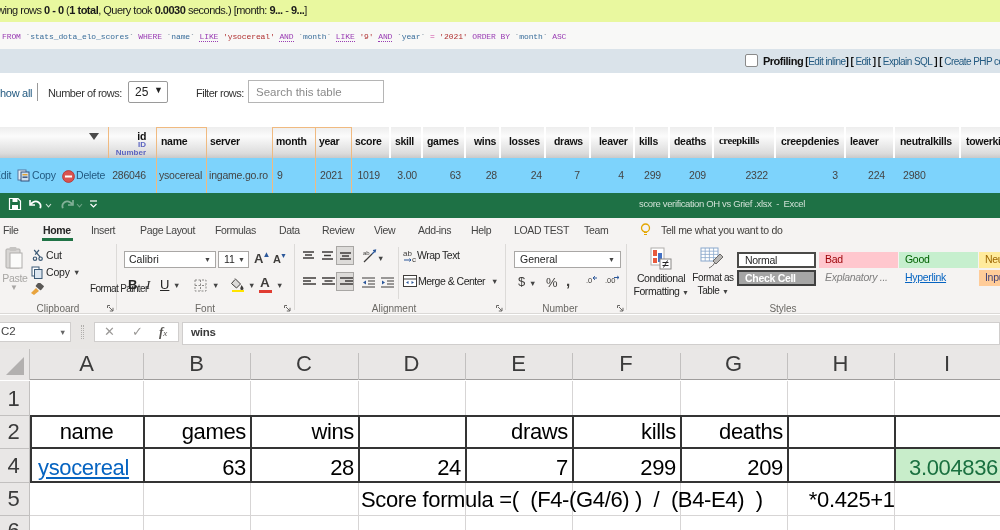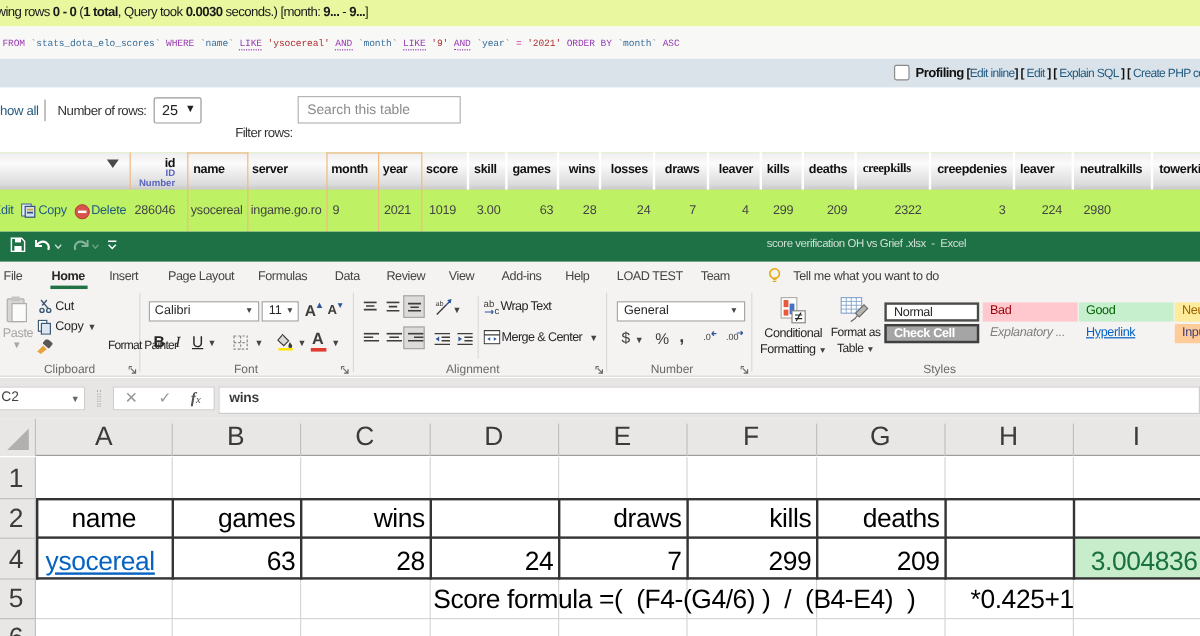--- a/index.html
+++ b/index.html
@@ -35,24 +35,24 @@
 </div>
 <div class="a" id="pma-prof" style="left:0;top:49px;width:1000px;height:24px;background:#dae3ea;">
   <div class="a" style="left:745px;top:5px;width:13px;height:13px;background:#fff;border:1px solid #8a8a8a;border-radius:2px;"></div>
   <div class="a" style="left:763px;top:6px;font-size:10px;letter-spacing:-0.55px;white-space:nowrap;color:#111;"><span style="font-size:11px;font-weight:bold;letter-spacing:-0.5px;">Profiling</span> <b>[</b><span class="pmalink">Edit inline</span><b>]</b> <b>[</b> <span class="pmalink">Edit</span> <b>]</b> <b>[</b> <span class="pmalink">Explain SQL</span> <b>]</b> <b>[</b> <span class="pmalink">Create PHP code</span></div>
 </div>
 <div class="a" id="pma-filter" style="left:0;top:73px;width:1000px;height:54px;background:#fff;">
   <div class="a" style="left:-7px;top:14px;font-size:11px;letter-spacing:-0.3px;color:#235a81;">Show all</div>
   <div class="a" style="left:37px;top:10px;width:1px;height:18px;background:#999;"></div>
   <div class="a" style="left:48px;top:14px;font-size:11px;letter-spacing:-0.45px;color:#333;">Number of rows:</div>
   <div class="a" style="left:128px;top:8px;width:40px;height:22px;background:#fff;border:1px solid #9a9a9a;border-radius:2px;font-size:12px;color:#222;padding:3px 0 0 6px;">25 <span style="position:absolute;right:4px;top:3px;font-size:9px;color:#222;">▼</span></div>
-  <div class="a" style="left:196px;top:32px;font-size:11px;letter-spacing:-0.5px;color:#333;">Filter rows:</div>
+  <div class="a" style="left:196px;top:14px;font-size:11px;letter-spacing:-0.5px;color:#333;">Filter rows:</div>
   <div class="a" style="left:248px;top:7px;width:136px;height:23px;background:#fff;border:1px solid #b5b5b5;font-size:11.5px;color:#8a8a8a;padding:5px 0 0 7px;">Search this table</div>
 </div>
-<div class="a" id="pma-table" style="left:0;top:127px;width:1000px;height:66px;background:#bef264;">
+<div class="a" id="pma-table" style="left:0;top:127px;width:1000px;height:66px;background:#7dd3fc;">
 
   <div class="a" style="left:0;top:0;width:1000px;height:31px;background:linear-gradient(#ededed, #fbfbfb 30%, #dcdcdc 85%, #c9c9c9);"></div>
 
   <div class="a" style="left:389px;top:0;width:2px;height:31px;background:#fff;"></div>
   <div class="a" style="left:421px;top:0;width:2px;height:31px;background:#fff;"></div>
   <div class="a" style="left:464px;top:0;width:2px;height:31px;background:#fff;"></div>
   <div class="a" style="left:499px;top:0;width:2px;height:31px;background:#fff;"></div>
   <div class="a" style="left:544px;top:0;width:2px;height:31px;background:#fff;"></div>
   <div class="a" style="left:589px;top:0;width:2px;height:31px;background:#fff;"></div>
   <div class="a" style="left:633px;top:0;width:2px;height:31px;background:#fff;"></div>

